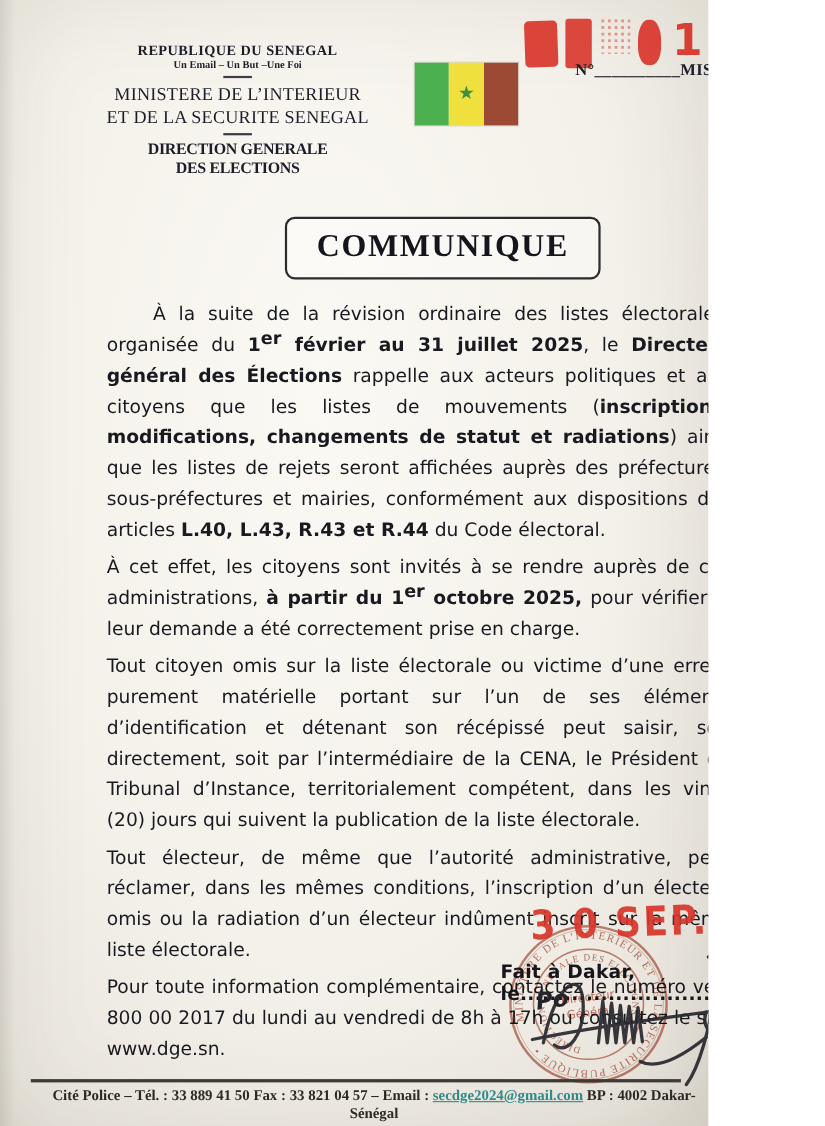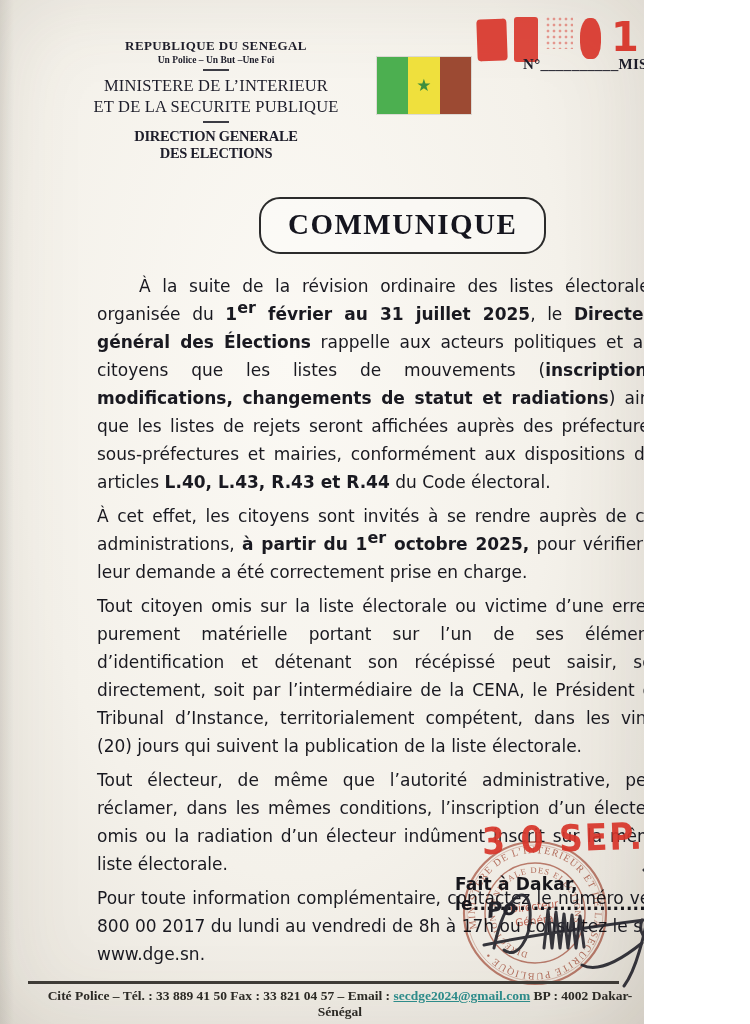--- a/index.html
+++ b/index.html
@@ -34,21 +34,21 @@
   .blob1{width:30px;height:42px;margin-top:4px;background:currentColor;border-radius:4px;opacity:.92;transform:rotate(-2deg);}
   .blob2{width:24px;height:45px;margin-top:2px;background:currentColor;border-radius:3px;opacity:.9;}
   .smudge{width:28px;height:33px;margin-top:1px;opacity:.85;
     background:radial-gradient(rgba(216,53,42,.55) 1.2px, transparent 1.7px);background-size:6px 6px;}
   .blob3{width:21px;height:41px;margin-top:3px;background:currentColor;border-radius:45% 45% 40% 40%;opacity:.92;}
   .stamp-digits{font:bold 40px/1 "DejaVu Sans",sans-serif;letter-spacing:12px;margin-left:3px;
     transform:translateY(2px);opacity:.95;}
   .ref-line{position:absolute;left:523px;top:56px;font-family:"Liberation Serif",serif;
     font-weight:bold;font-size:15px;color:#1d1d2a;letter-spacing:.3px;}
   
-  .title-box{position:absolute;left:259px;top:197px;border:2px solid #2b2b2b;border-radius:21px;
+  .title-box{position:absolute;left:259px;top:197px;border:2px solid #2b2b2b;border-radius:9px;
     padding:9px 27px 11px;background:rgba(255,255,255,.35);}
   .title-text{font-family:"Liberation Serif",serif;font-weight:bold;font-size:29px;
     letter-spacing:1.5px;color:#15151e;}
   
   .body-block{position:absolute;left:97px;top:272px;width:567px;font-size:17px;line-height:28px;
     text-align:justify;color:#191920;}
   .para{margin:0 0 6px;}
   .para.indent{text-indent:42px;}
   .para .b{font-weight:bold;}
   .para sup{font-size:16px;line-height:0;}
@@ -68,24 +68,24 @@
     font-family:"Liberation Serif",serif;font-size:13.5px;font-weight:bold;color:#2c2a25;margin-left:36px;}
   .footer .email{color:var(--link_teal,#2e8b8a);text-decoration:underline;cursor:pointer;}
 </style>
 </head>
 <body>
 
 <div class="page">
 
   <div class="header-block">
     <div class="republic">REPUBLIQUE DU SENEGAL</div>
-    <div class="motto">Un Police – Un But –Une Foi</div>
+    <div class="motto">Un Email – Un But –Une Foi</div>
     <div class="hr-small"></div>
     <div class="ministry">MINISTERE DE L’INTERIEUR</div>
-    <div class="ministry">ET DE LA SECURITE PUBLIQUE</div>
+    <div class="ministry">ET DE LA SECURITE SENEGAL</div>
     <div class="hr-small"></div>
     <div class="direction">DIRECTION GENERALE</div>
     <div class="direction">DES ELECTIONS</div>
   </div>
 
   <div class="flag">
     <div class="stripe green"></div>
     <div class="stripe yellow">
       <span class="flag-star">★</span>
     </div>

